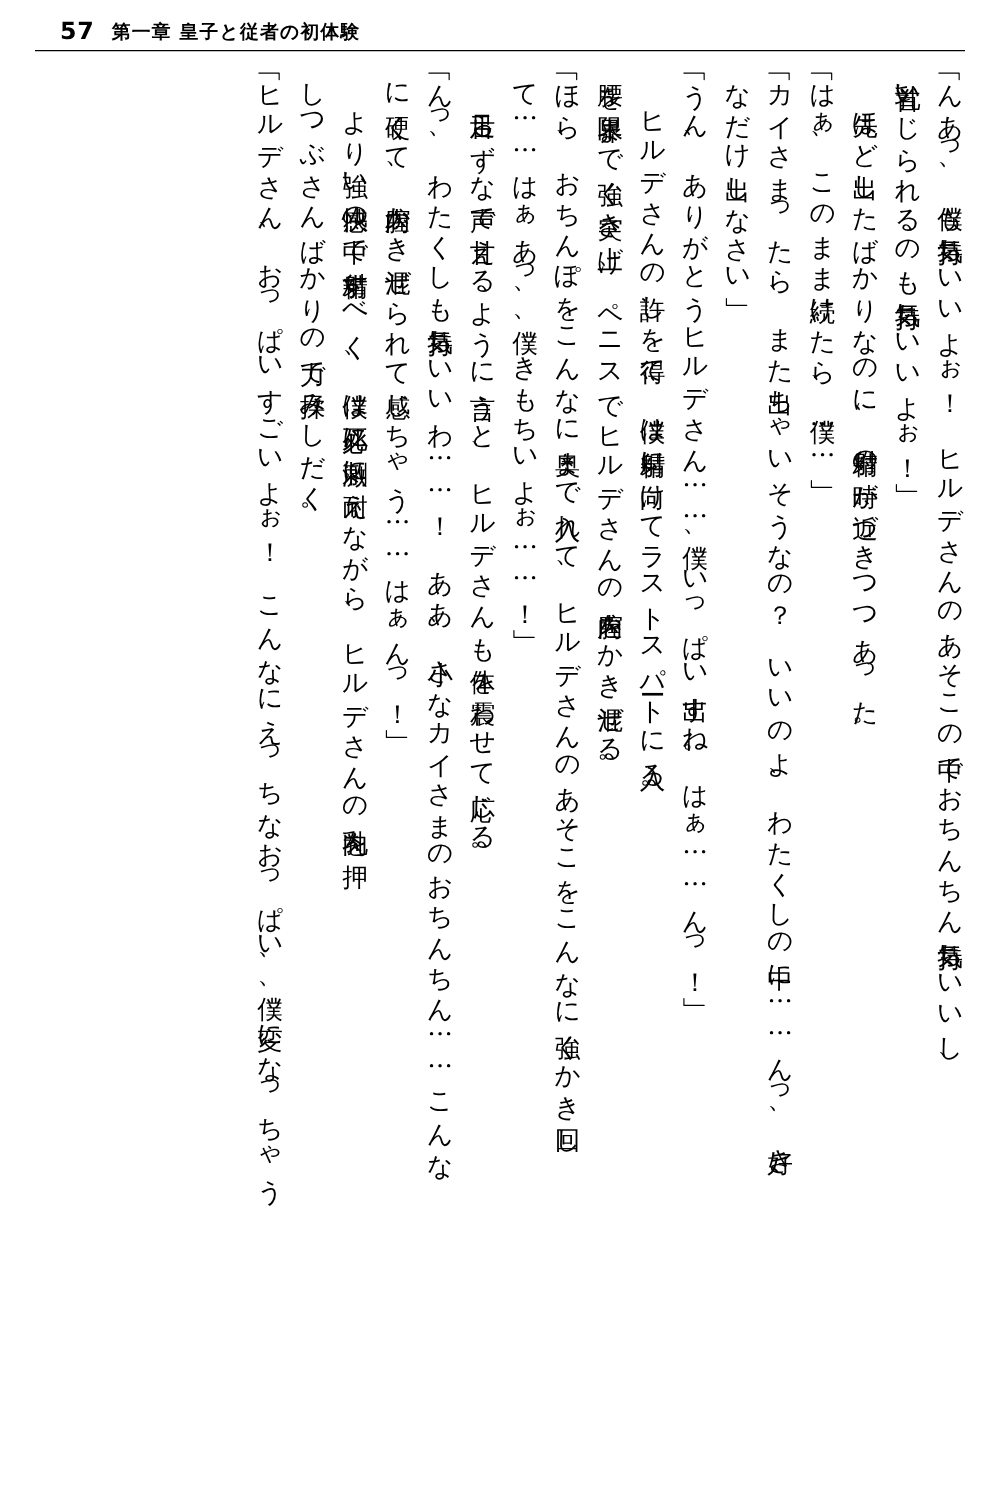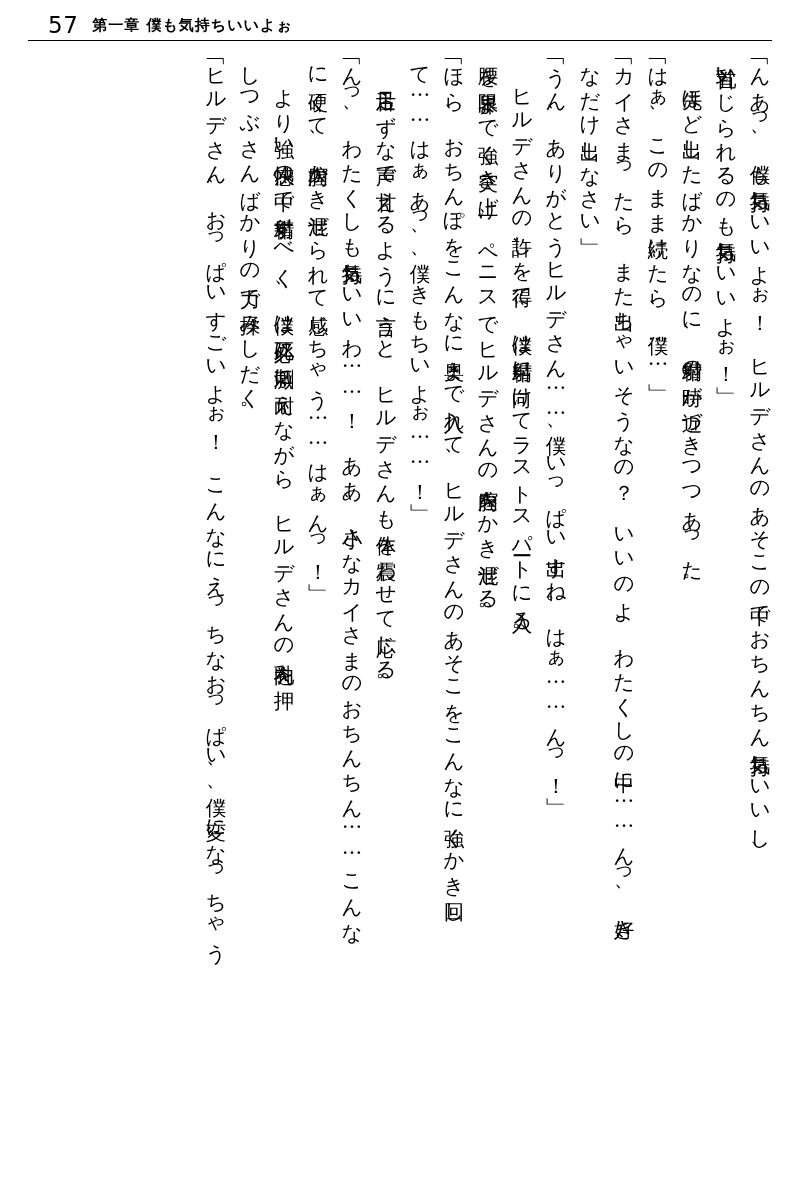--- a/index.html
+++ b/index.html
@@ -21,22 +21,22 @@
     top: 10px;
     left: 48px;
     right: 48px;
     height: 30px;
     display: flex;
     align-items: center;
     gap: 14px;
   }
   .page-number {
     font-family: "DejaVu Sans", "Liberation Sans", sans-serif;
-    font-weight: normal;
-    font-size: 23px;
+    font-weight: bold;
+    font-size: 19px;
     letter-spacing: 0.5px;
   }
   .chapter-title {
     font-family: "DejaVu Sans", "Liberation Sans", sans-serif;
     font-weight: bold;
     font-size: 15px;
     letter-spacing: 1px;
   }
   .rule {
     position: absolute;
@@ -73,21 +73,21 @@
     padding-top: 22px;
   }
 </style>
 </head>
 <body>
 
 <div class="page">
 
   <div class="header">
     <span class="page-number">57</span>
-    <span class="chapter-title">第一章 僕も気持ちいいよぉ</span>
+    <span class="chapter-title">第一章 皇子と従者の初体験</span>
   </div>
 
   <div class="rule"></div>
 
   <div class="body-area">
       <div class="col">「んあっ、僕も気持ちいいよぉ！　ヒルデさんのあそこの中でおちんちん気持ちいいし、</div>
       <div class="col">乳首いじられるのも気持ちいいよぉ！」</div>
       <div class="col indent">先ほど出したばかりなのに、射精の時が近づきつつあった。</div>
       <div class="col">「はぁ、このまま続けたら、僕……」</div>
       <div class="col">「カイさまったら、また出ちゃいそうなの？　いいのよ、わたくしの中に……んっ、好き</div>

